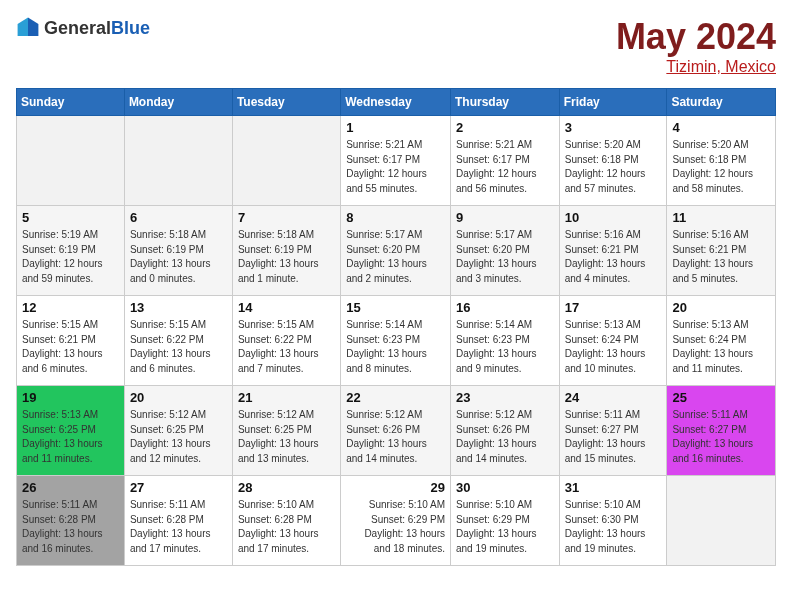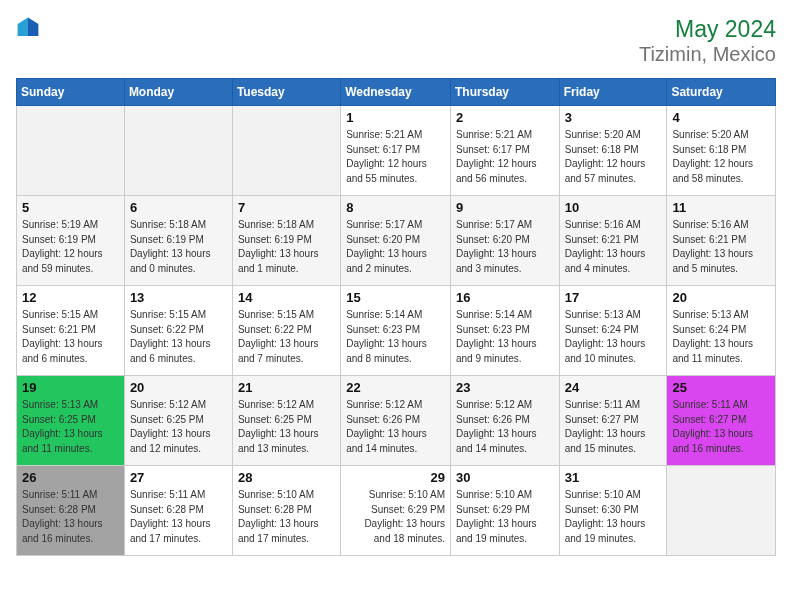--- a/index.html
+++ b/index.html
@@ -22,27 +22,28 @@
       gap: 4px;
     }
     .logo-icon {
       width: 24px;
       height: 24px;
     }
     .title-block {
       text-align: right;
     }
     .month-title {
-      font-size: 23px;
-      font-weight: normal;
-      color: #15803d;
+      font-size: 36px;
+      font-weight: bold;
+      color: #7f1d1d;
     }
     .location-title {
-      font-size: 20px;
-      color: #737373;
+      font-size: 16px;
+      color: #b91c1c;
+      text-decoration: underline;
     }
     table {
       width: 100%;
       border-collapse: collapse;
     }
     th {
       background-color: #2a6ebb;
       color: #fff;
       font-size: 12px;
       font-weight: bold;
@@ -86,20 +87,23 @@
   </style>
 </head>
 <body>
 
 <div class="header">
   <div class="logo">
     <svg class="logo-icon" viewBox="0 0 30 30" xmlns="http://www.w3.org/2000/svg">
       <polygon points="15,2 28,10 28,25 15,25 15,2" fill="#1a5fb4"></polygon>
       <polygon points="15,2 15,25 2,25 2,10" fill="#2a9fd6"></polygon>
     </svg>
+    <div>
+      <span style="font-size:18px;font-weight:bold;color:#333;">General</span><span style="font-size:18px;font-weight:bold;color:#1a5fb4;">Blue</span>
+    </div>
   </div>
   <div class="title-block">
     <div class="month-title">May 2024</div>
     <div class="location-title">Tizimin, Mexico</div>
   </div>
 </div>
 
 <table>
   <thead>
     <tr>

